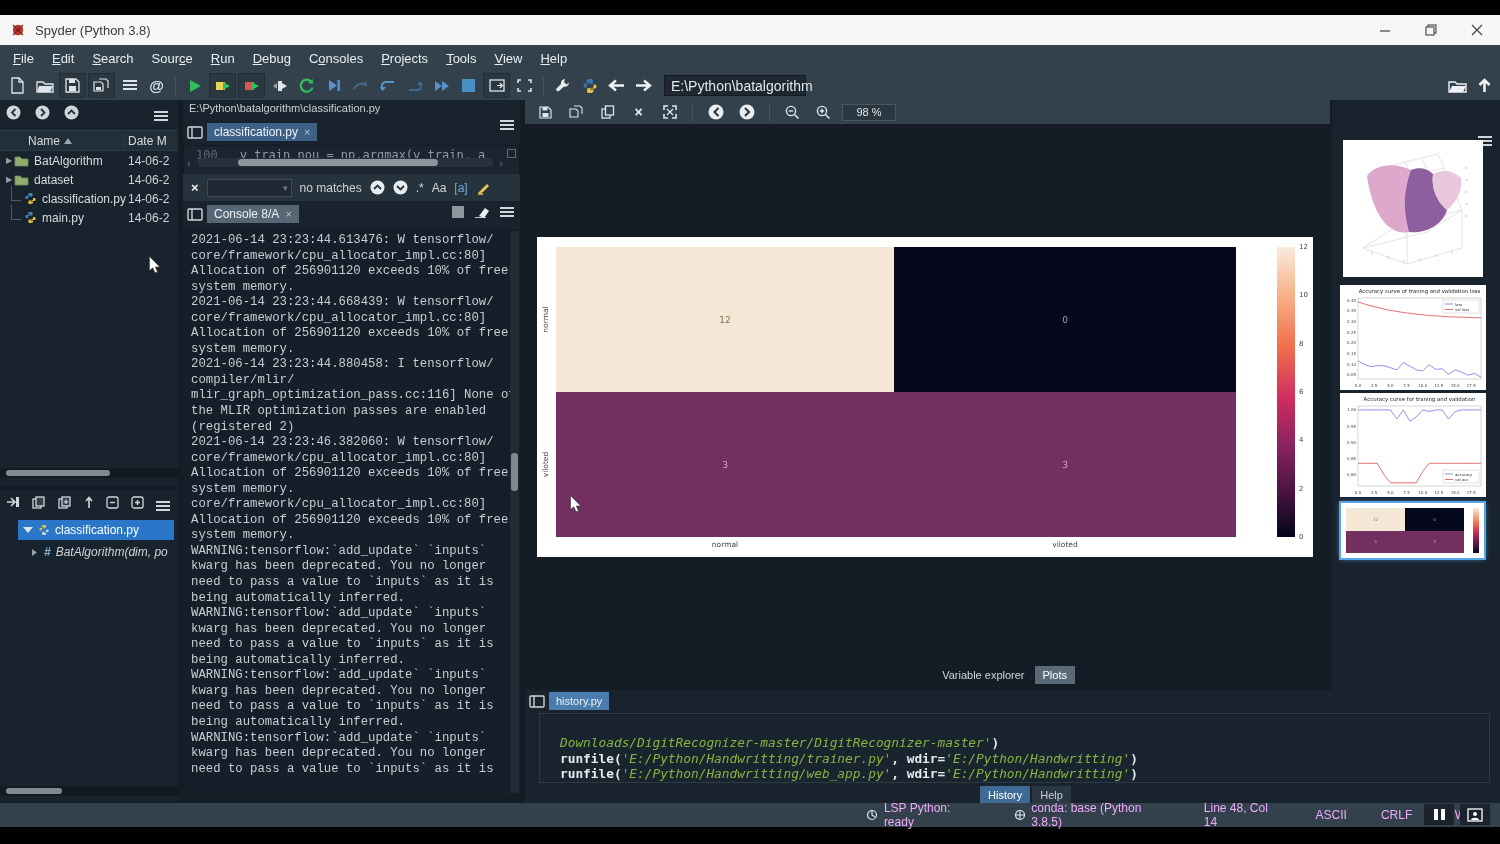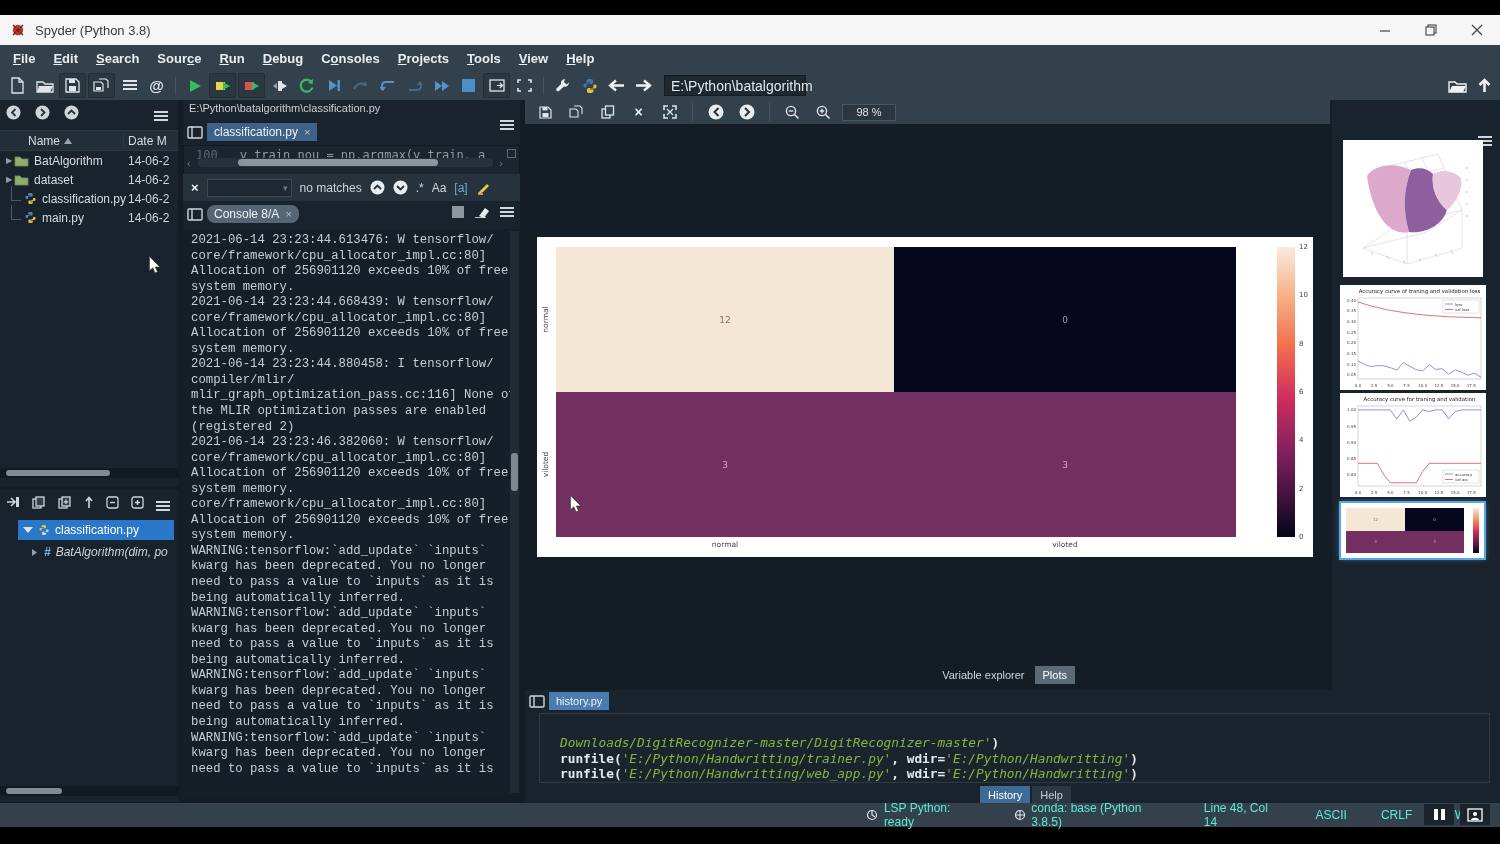--- a/index.html
+++ b/index.html
@@ -6,21 +6,21 @@
   #app{position:relative;width:1500px;height:844px;background:#000;overflow:hidden;
        font-family:"Liberation Sans",sans-serif;-webkit-font-smoothing:antialiased;}
   
   .titlebar{position:absolute;top:15px;left:0;width:1500px;height:30px;background:#f6f6f6;
             display:flex;align-items:center;box-sizing:border-box;padding-left:10px;}
   .titlebar .title{font-size:13px;color:#3a3a3a;margin-left:9px;}
   .winbtns{position:absolute;right:0;top:0;height:30px;display:flex;}
   .winbtn{width:46px;height:30px;display:flex;align-items:center;justify-content:center;color:#444;}
   
   .menubar{position:absolute;top:45px;left:0;width:1500px;height:26px;background:#32414B;
-           display:flex;align-items:center;padding-left:4px;box-sizing:border-box;font-weight:bold;}
+           display:flex;align-items:center;padding-left:4px;box-sizing:border-box;}
   .menu-item{padding:3px 9px;color:#e9eef2;font-size:13px;cursor:default;}
   .menu-item u{text-decoration:underline;}
   
   .toolbar{position:absolute;top:71px;left:0;width:1500px;height:29px;background:#32414B;
            display:flex;align-items:center;padding-left:5px;box-sizing:border-box;gap:2px;}
   .tbtn{width:25px;height:23px;display:flex;align-items:center;justify-content:center;border-radius:2px;}
   .tbtn.squared{background:#2b3841;border:1px solid #222d35;}
   .tsep{width:1px;height:18px;background:#46555f;margin:0 4px;}
   .path-box{width:128px;height:17px;background:#1d2831;border:1px solid #141c22;color:#e2e7eb;
             font-size:14px;padding:1px 6px;display:flex;align-items:center;margin-left:6px;}
@@ -52,21 +52,21 @@
   .orow{height:20px;display:flex;align-items:center;font-size:12px;color:#d6dce1;margin-top:6px;}
   .orow.sel{background:#2a77c9;color:#fff;margin:6px 4px 0 18px;padding-left:4px;}
   .orow.child{margin:2px 0 0 30px;font-style:italic;color:#ccd3d9;}
   
   #editor-panel{left:183px;top:100px;width:337px;height:103px;}
   .breadcrumb{height:17px;font-size:11px;color:#c9d0d6;padding:2px 6px;white-space:nowrap;}
   .tabbar{height:22px;display:flex;align-items:center;gap:4px;padding-left:4px;position:relative;}
   .tab{height:18px;display:flex;align-items:center;gap:6px;padding:0 7px;font-size:12px;color:#eef2f6;}
   .tab .x{color:#b9c2ca;font-size:11px;}
   .tab.blue{background:#3e6188;}
-  .tab.gray{background:#566674;border-radius:8px;}
+  .tab.gray{background:#566674;}
   .tabbar .right-ic{position:absolute;right:6px;top:3px;display:flex;gap:10px;align-items:center;}
   .editor-strip{position:relative;height:30px;background:#1b2530;margin-top:2px;border:1px solid #121a21;}
   .editor-line{font-family:"DejaVu Sans Mono",monospace;font-size:12px;color:#8d99a3;white-space:pre;
                padding:2px 0 0 12px;}
   .editor-line .lnum{color:#5a6876;margin-right:22px;}
   .estrip-scroll{position:absolute;left:14px;right:26px;top:12px;height:9px;background:#26313c;border-radius:4px;}
   .estrip-scroll .handle{position:absolute;left:40px;width:200px;top:1px;height:7px;background:#8a959e;border-radius:4px;}
   .estrip-arrow{position:absolute;top:11px;color:#6b7884;font-size:11px;}
   
   .findbar{position:absolute;left:183px;top:174px;width:337px;height:27px;background:#26333d;
@@ -112,21 +112,21 @@
   .hist-content{position:absolute;left:14px;right:10px;top:23px;height:70px;background:#1a242e;
                 border:1px solid #2f3a44;padding:21px 0 0 20px;box-sizing:border-box;overflow:hidden;}
   .hline{font-family:"DejaVu Sans Mono",monospace;font-size:12.8px;line-height:15.6px;white-space:pre;}
   .seg-plain{color:#e4e9ee;font-weight:bold;}
   .seg-str{color:#86b53c;font-style:italic;}
   .bottom-tabs{position:absolute;left:455px;top:96px;display:flex;gap:2px;}
   .btab{height:17px;padding:0 8px;font-size:11px;display:flex;align-items:center;color:#c6cdd3;background:#2b3843;}
   .btab.sel{background:#3f6a96;color:#fff;}
   
   .statusbar{position:absolute;left:0;top:803px;width:1500px;height:24px;background:#32414B;
-             display:flex;align-items:center;font-size:12px;color:#5eead4;}
+             display:flex;align-items:center;font-size:12px;color:#f0abfc;}
   .statusbar .item{margin-right:34px;display:flex;align-items:center;gap:6px;}
   .sb-btns{position:absolute;right:10px;top:1px;display:flex;gap:6px;}
   .sb-btn{width:30px;height:21px;background:#1b242c;display:flex;align-items:center;justify-content:center;gap:3px;}
   .pausebar{width:4px;height:11px;background:#fff;}
   svg{display:block;}
   .cursor{position:absolute;z-index:50;}
 </style>
 </head>
 <body>
 

